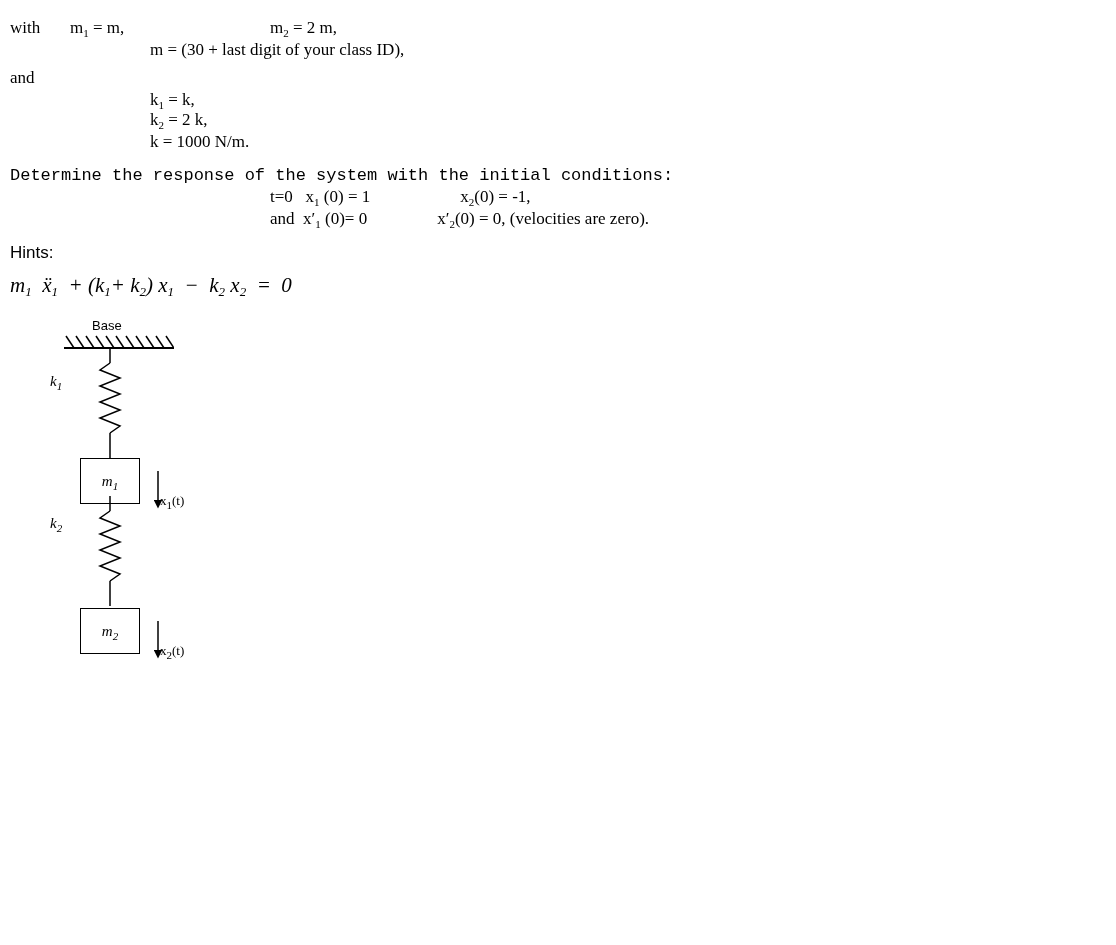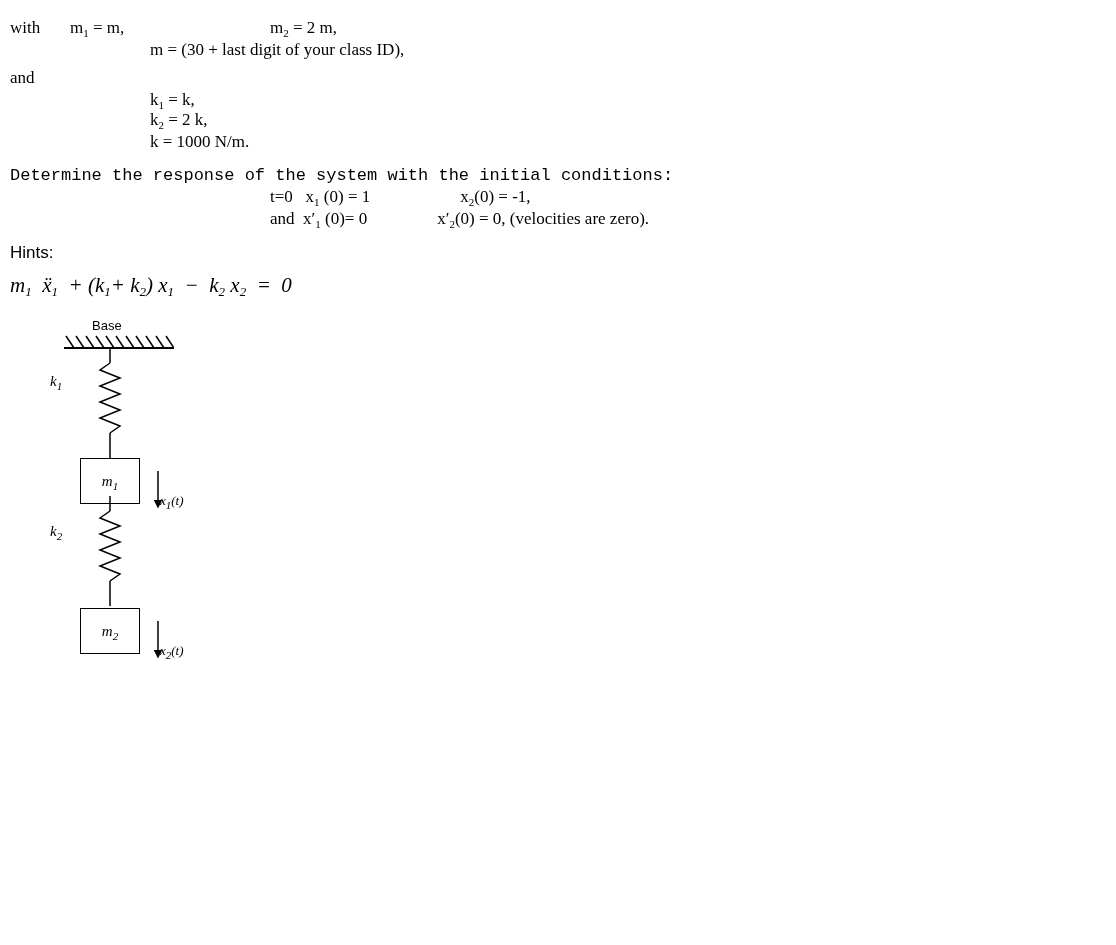--- a/index.html
+++ b/index.html
@@ -106,21 +106,20 @@
     
     .k-label {
       position: absolute;
       font-style: italic;
       font-size: 15px;
     }
 
     
     .x-label {
       position: absolute;
-      font-style: italic;
       font-size: 13px;
     }
   </style>
 </head>
 <body>
 
 <div class="page">
 
   <div class="line">
     <span class="label-col">with</span>
@@ -238,21 +237,21 @@
     <svg style="position:absolute; top:148px; left:108px;" width="70" height="50">
       <line x1="10" y1="5" x2="10" y2="38" stroke="#000" stroke-width="1.5" marker-end="url(#arr)"></line>
       <defs>
         <marker id="arr" markerWidth="6" markerHeight="6" refX="3" refY="3" orient="auto">
           <path d="M0,0 L0,6 L6,3 z" fill="#000"></path>
         </marker>
       </defs>
     </svg>
     <span class="x-label" style="top:175px; left:120px;">x<sub>1</sub>(t)</span>
 
-    <span class="k-label" style="top: 205px; left: 10px;">k<sub>2</sub></span>
+    <span class="k-label" style="top: 197px; left: 10px;">k<sub>2</sub></span>
 
     <svg style="position:absolute; top:178px; left:55px;" width="30" height="110">
       <line x1="15" y1="0" x2="15" y2="15" stroke="#000" stroke-width="1.5"></line>
       <polyline points="15,15 5,22 25,30 5,38 25,46 5,54 25,62 5,70 25,78 15,85" fill="none" stroke="#000" stroke-width="1.5"></polyline>
       <line x1="15" y1="85" x2="15" y2="110" stroke="#000" stroke-width="1.5"></line>
     </svg>
 
     <div class="mass-block" style="top: 290px; left: 40px;">
       <span>m<sub>2</sub></span>
     </div>

